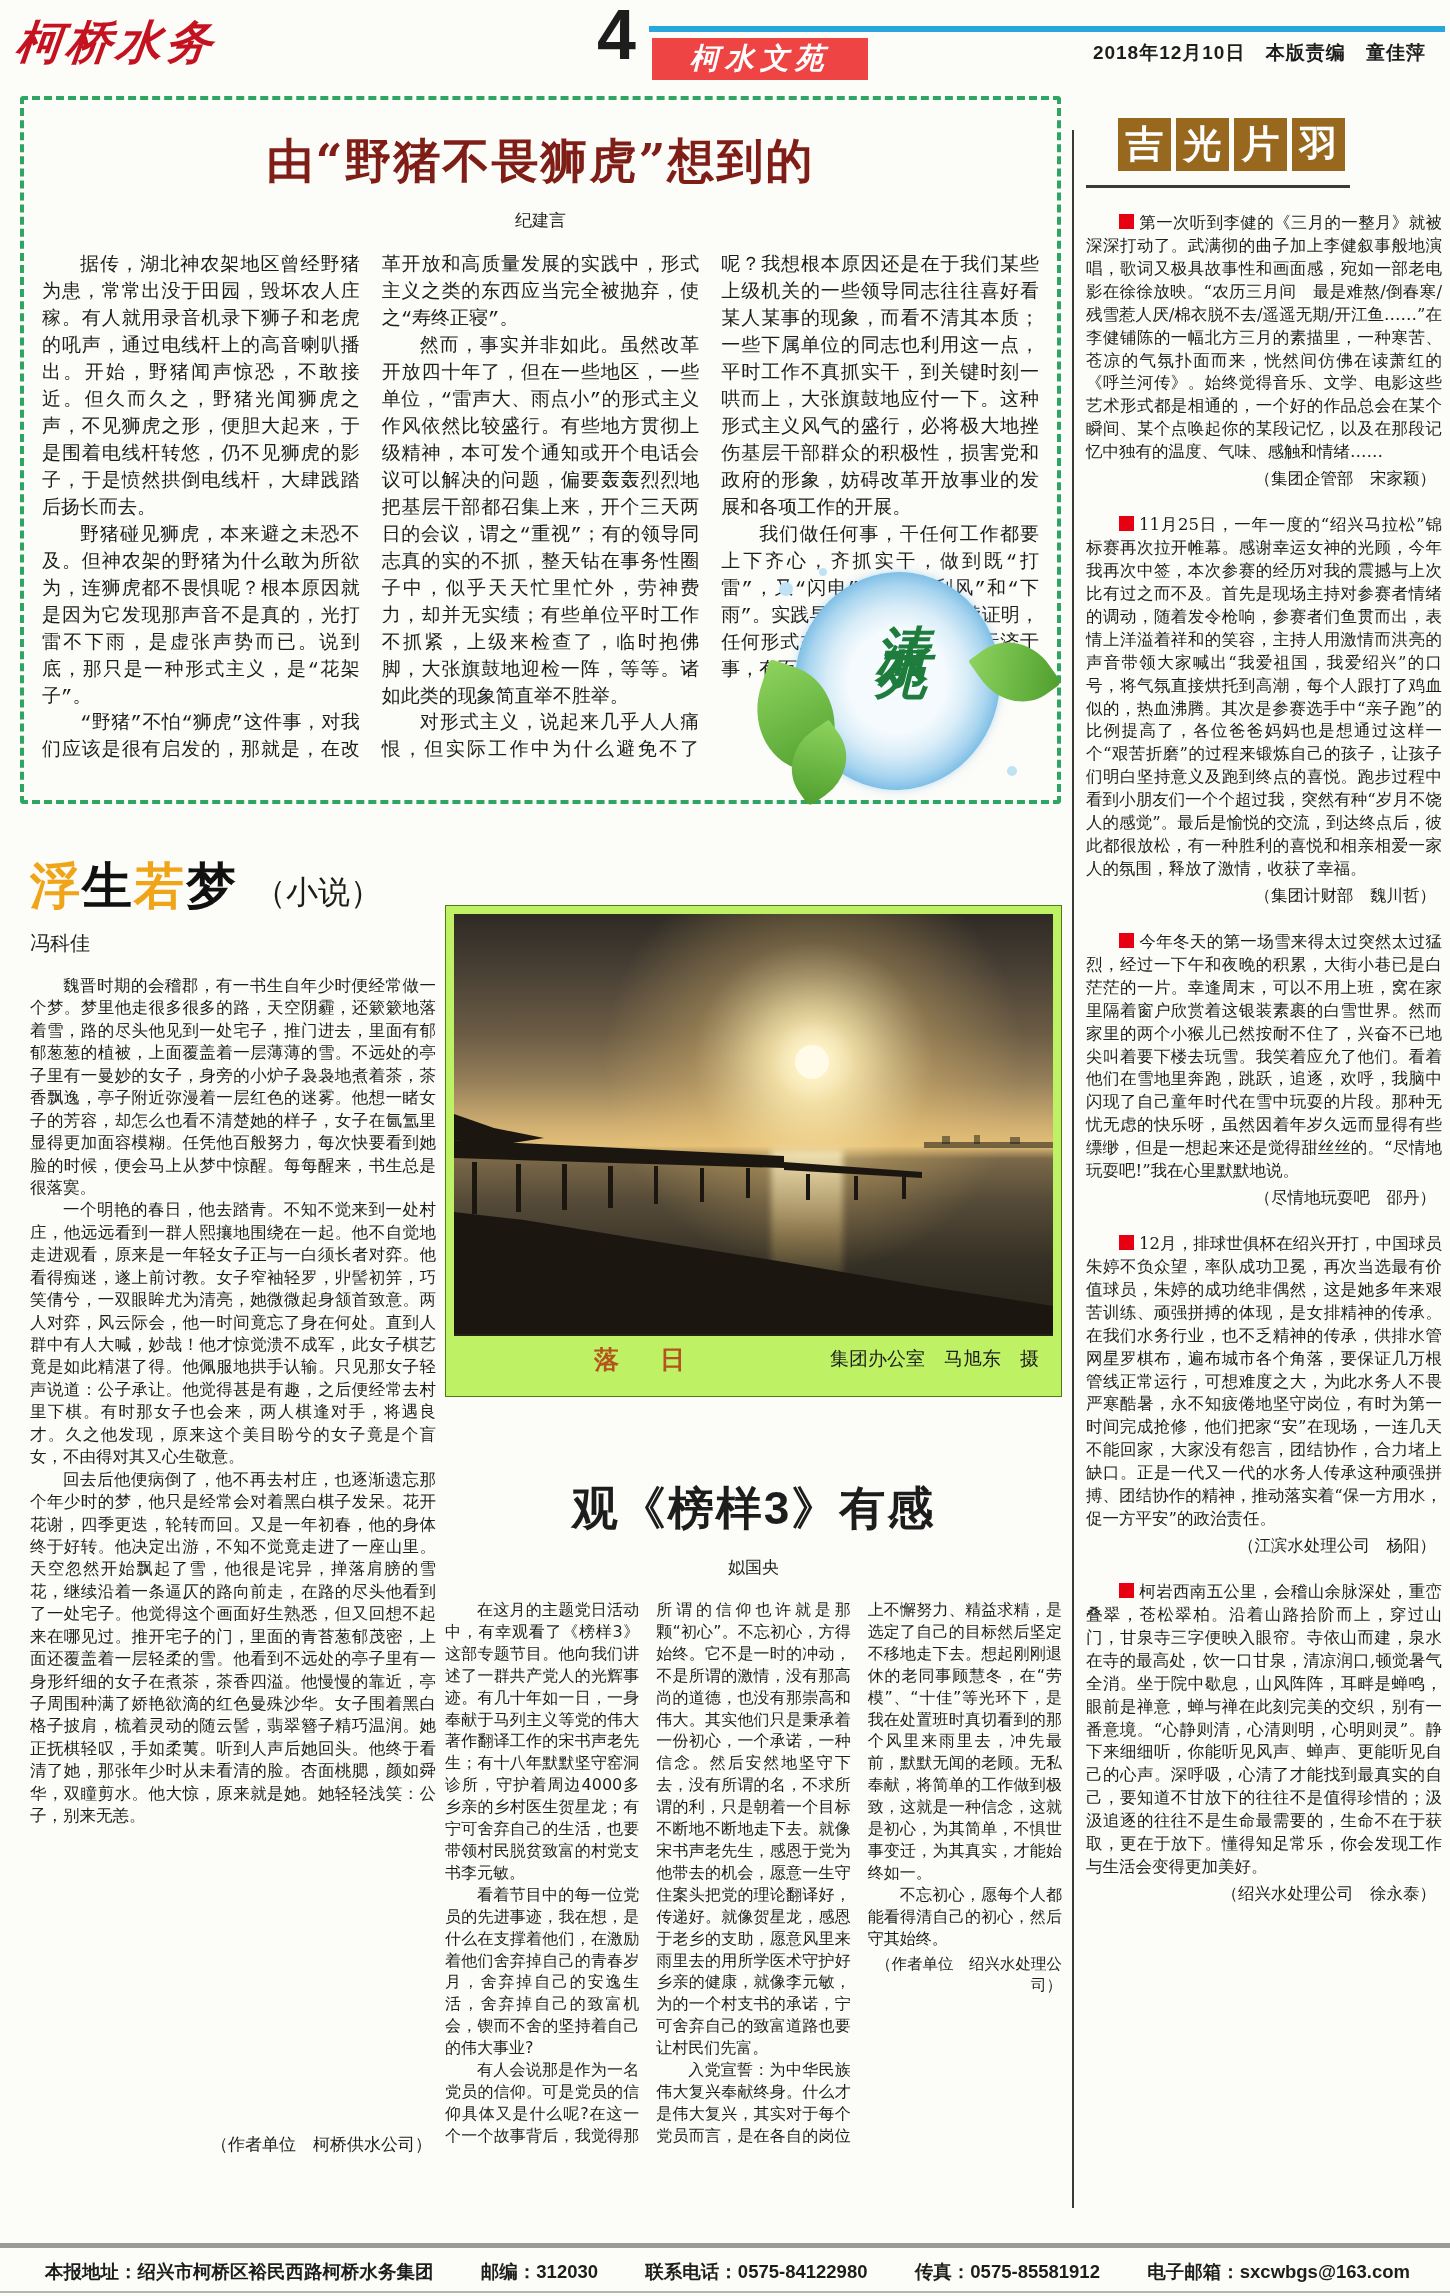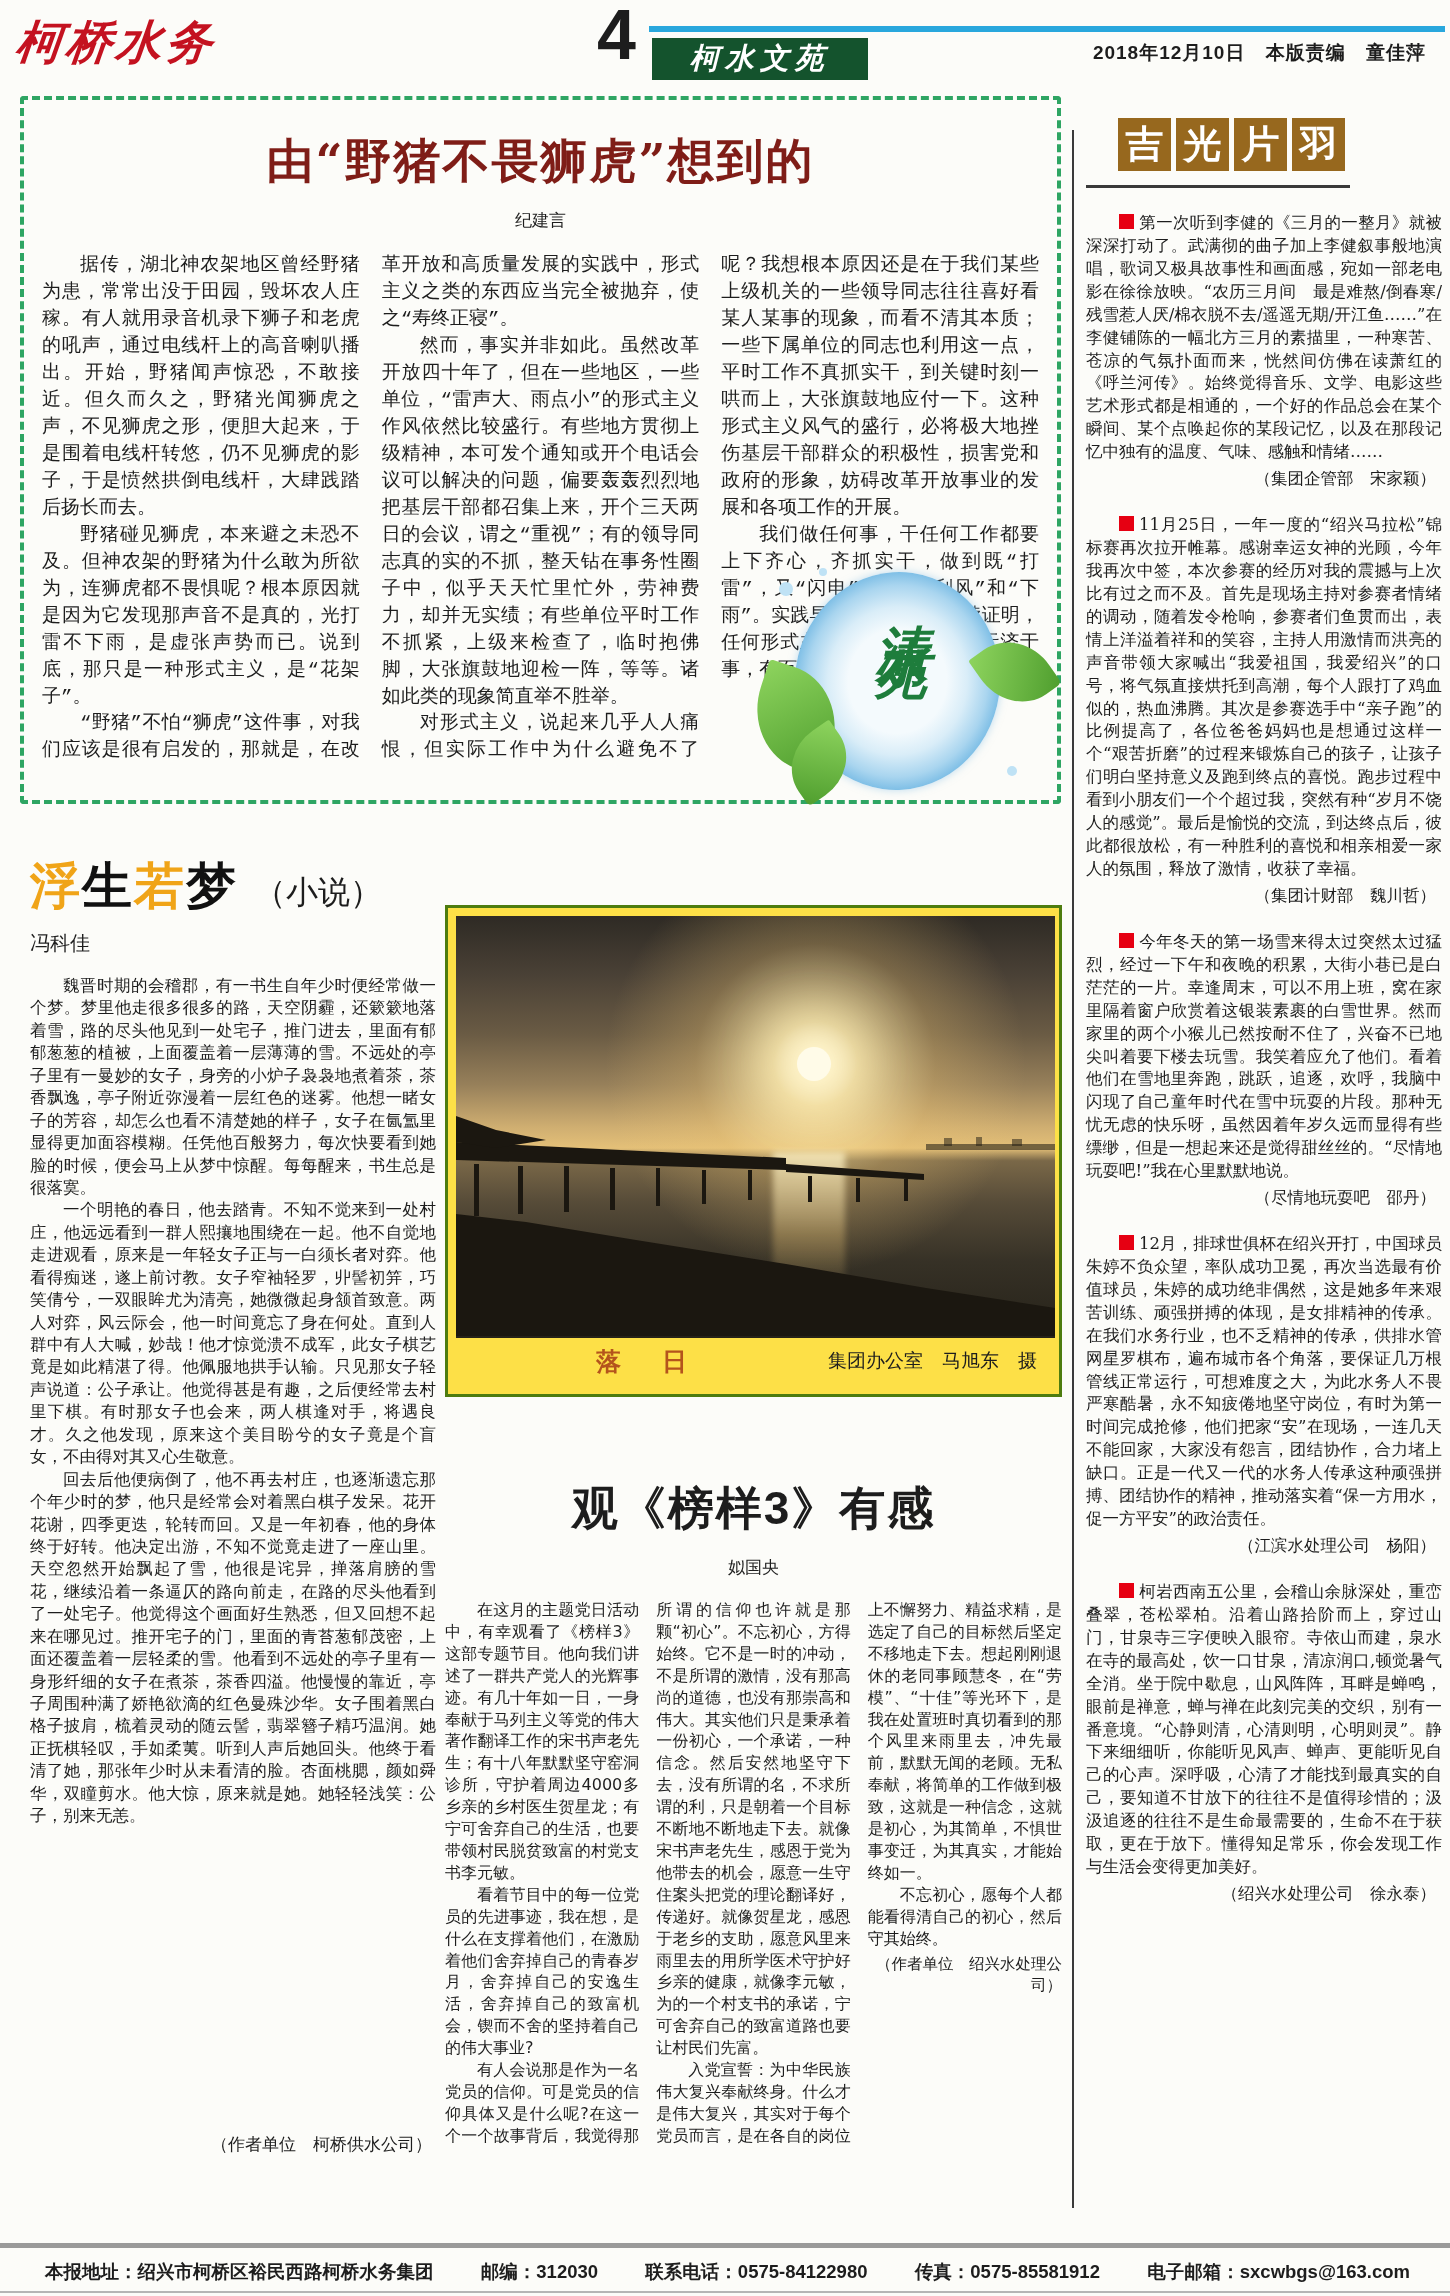--- a/index.html
+++ b/index.html
@@ -7,21 +7,21 @@
         font-family:"Liberation Sans","DejaVu Sans",sans-serif;color:#1d1d1d;overflow:hidden;}
   .kai{font-family:"DejaVu Serif","Liberation Serif",serif;}
   .hei{font-family:"DejaVu Sans","Liberation Sans",sans-serif;}
 
   
   #masthead{position:absolute;left:16px;top:12px;font-size:46px;font-weight:bold;
             color:#c41220;font-style:italic;letter-spacing:4px;transform:skewX(-6deg);
             font-family:"DejaVu Serif","Liberation Serif",serif;}
   #page-number{position:absolute;left:597px;top:0px;font-size:70px;font-weight:900;line-height:1;}
   #top-blue-line{position:absolute;left:649px;top:26px;width:796px;height:6px;background:#29a7dd;}
-  #section-badge{position:absolute;left:652px;top:38px;width:216px;height:42px;background:#14532d;
+  #section-badge{position:absolute;left:652px;top:38px;width:216px;height:42px;background:#ef4444;
                  color:#fff;font-weight:bold;font-size:29px;font-style:italic;letter-spacing:6px;
                  display:flex;align-items:center;justify-content:center;
                  font-family:"DejaVu Serif","Liberation Serif",serif;}
   #date-line{position:absolute;right:24px;top:40px;font-size:19px;font-weight:bold;letter-spacing:1px;}
   #date-line span{margin-left:14px;}
 
   
   #lead-box{position:absolute;left:20px;top:96px;width:1033px;height:700px;
             border:4px dashed #2ea563;border-radius:4px;}
   #lead-title{margin-top:30px;text-align:center;font-size:47px;font-weight:900;color:#7f1d17;letter-spacing:2px;}
@@ -63,22 +63,22 @@
   #novel-title{font-size:50px;font-weight:900;letter-spacing:2px;}
   .c-orange{color:#f0a418;}
   .c-black{color:#111;}
   #novel-suffix{font-size:32px;font-weight:500;letter-spacing:0;}
   #novel-author{text-align:left;font-size:20px;margin-top:10px;}
   #novel-body{margin-top:18px;height:1152px;overflow:hidden;font-size:16.5px;line-height:1.36;text-align:justify;}
   .sans-p{margin:0;text-indent:2em;}
   #novel-attr{margin-top:6px;text-align:right;font-size:17px;padding-right:4px;}
 
   
-  #photo-box{position:absolute;left:445px;top:905px;width:617px;height:492px;background:#fde047;
-             border:3px solid #4d7c0f;box-sizing:border-box;padding:8px;}
+  #photo-box{position:absolute;left:445px;top:905px;width:617px;height:492px;background:#bef264;
+             border:1px solid #4d7c0f;box-sizing:border-box;padding:8px;}
   #photo{position:relative;width:599px;height:422px;overflow:hidden;
          background:
            radial-gradient(circle at 60% 35%, rgba(255,250,225,.95) 0 16px, rgba(255,235,170,.75) 42px, rgba(235,195,115,.3) 120px, rgba(0,0,0,0) 210px),
            linear-gradient(180deg,#2e2a24 0%,#4a4136 14%,#6a5b44 28%,#97805a 40%,#cfae71 50%,#e4c078 55%,#7a6848 58%,#564b38 68%,#363126 82%,#262219 100%);}
   #sun{position:absolute;left:57%;top:31%;width:34px;height:34px;border-radius:50%;
        background:#fffbe8;box-shadow:0 0 55px 28px rgba(255,240,185,.85);}
   #reflection{position:absolute;left:53%;top:56%;width:72px;height:150px;
               background:linear-gradient(180deg,rgba(255,244,200,.75),rgba(255,215,130,.3) 55%,rgba(0,0,0,0));
               filter:blur(3px);}
   #photo svg{position:absolute;left:0;top:0;}

